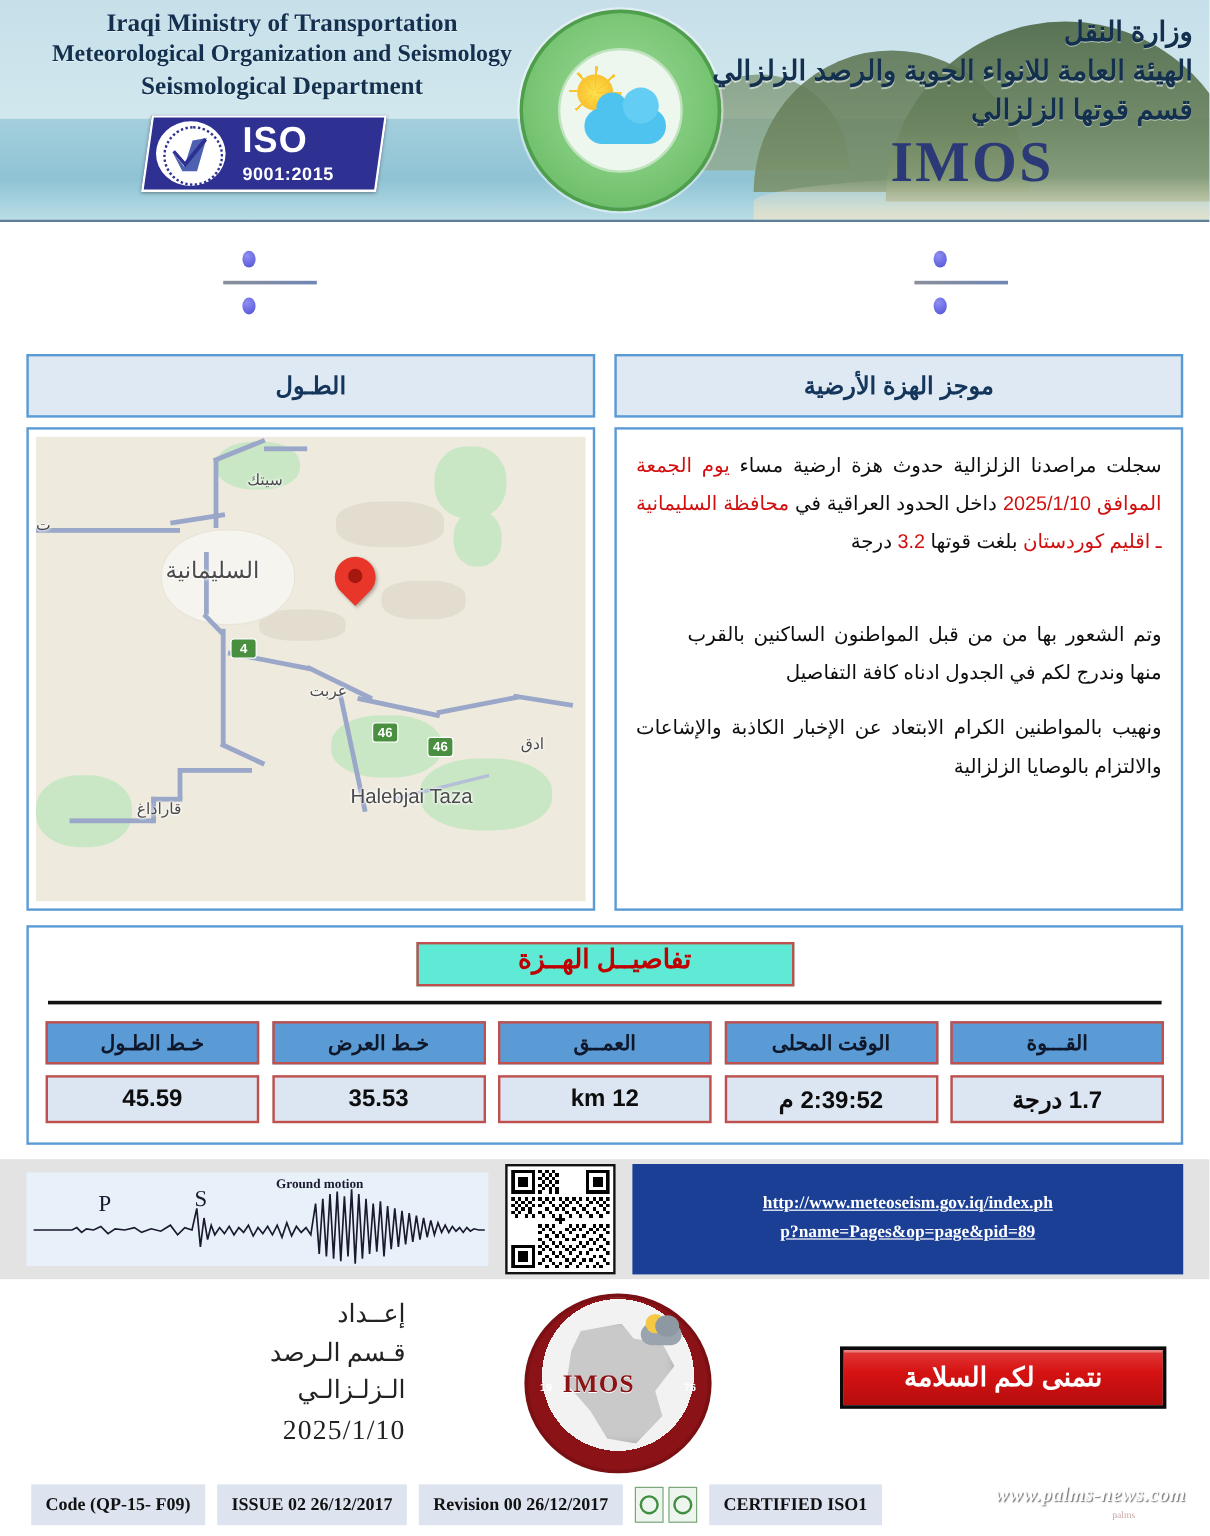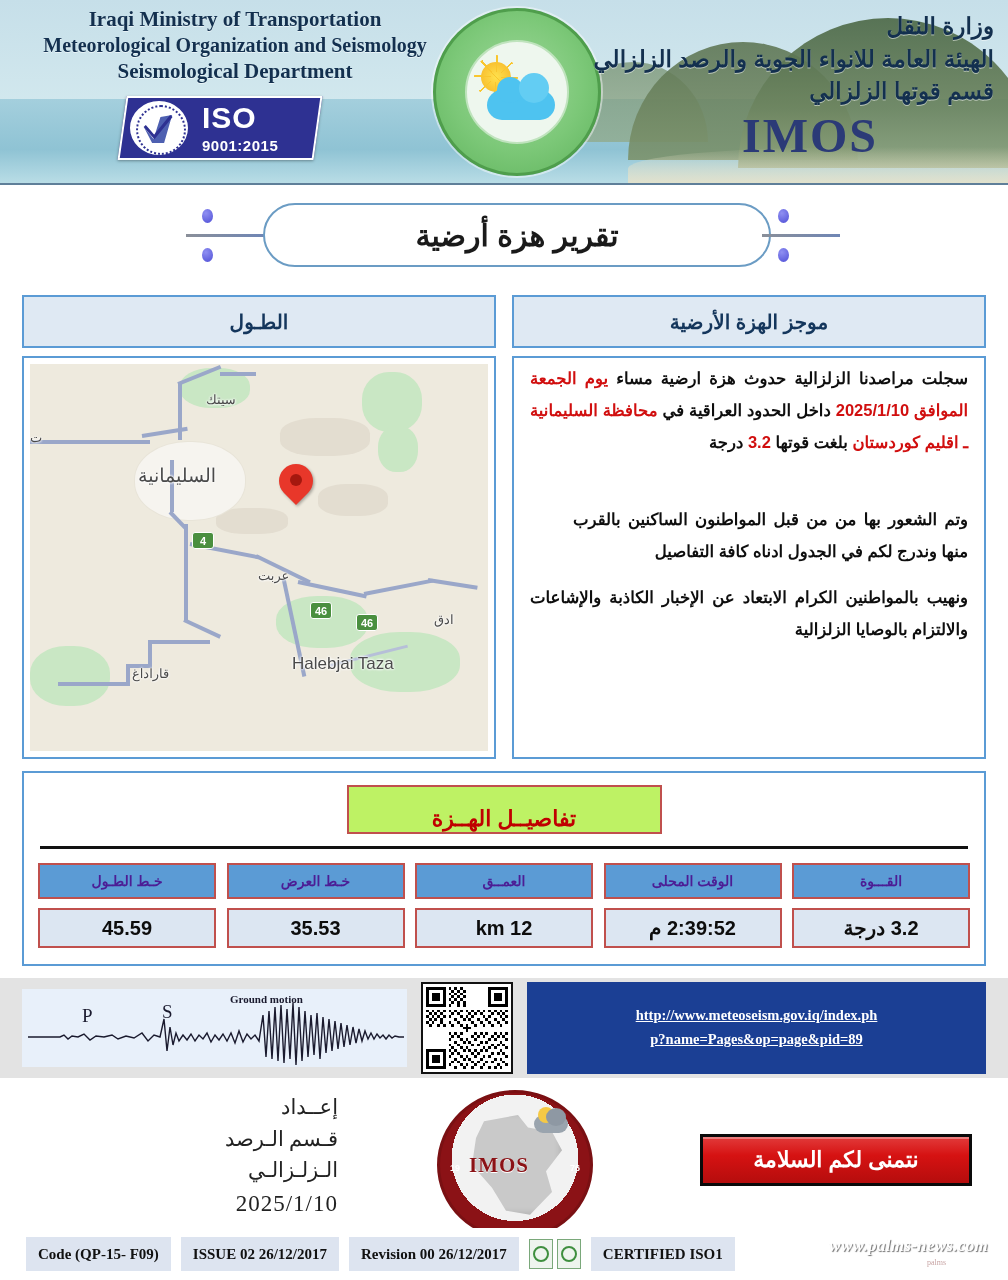--- a/index.html
+++ b/index.html
@@ -200,51 +200,51 @@
     transform: rotate(-45deg); position:absolute; top:0; left:0;
     box-shadow: 0 2px 3px rgba(0,0,0,.3);
   }
   .pin-dot {
     position:absolute; left:11px; top:10px; width:12px; height:12px;
     border-radius:50%; background:#a5180f;
   }
 
   
   .summary {
-    direction: rtl; padding:4px 16px 10px 16px; text-align:justify;
-    font-size:16.5px; line-height:1.95; font-weight:700; color:#0e0e0e;
+    direction: rtl; padding:14px 16px 10px 16px; text-align:justify;
+    font-size:16.5px; line-height:1.95; font-weight:400; color:#0e0e0e;
   }
   .summary .red { color:#d10f0f; }
   .summary p { margin-bottom: 0; }
   .summary .gap { height:44px; }
   .summary .p2 { margin-bottom:14px;margin-left:43px; }
 
   
   .details {
     margin:12px 22px 0 22px; border:2px solid #5b9bd5; background:#fff;
     padding:12px 14px 16px 14px;
   }
   .details-title {
-    width:315px; margin:0 auto; height:49px; border:2px solid #c0504d;
-    display:flex; align-items:flex-end; justify-content:center; background:#bef264;
+    width:315px; margin:0 auto; height:37px; border:2px solid #c0504d;
+    display:flex; align-items:flex-start; justify-content:center; background:#5eead4;
   }
   .details-title span {
     color:#c00000; font-size:22px; font-weight:700; direction:rtl; letter-spacing:1px;
   }
   .hr-black { height:3px; background:#111; margin:12px 2px 14px 2px; }
   .grid-row {
     display:flex; flex-direction: row-reverse; justify-content:space-between; gap:10px;
   }
   .cell { width:178px; }
   .cell-head {
     height:36px; background:#5b9bd5; border:2px solid #c0504d;
     display:flex; align-items:center; justify-content:center;
   }
   .cell-head span {
-    font-size:14px; font-weight:700; color:#4c1d95; direction:rtl; letter-spacing:.5px;
+    font-size:17px; font-weight:700; color:#0f172a; direction:rtl; letter-spacing:.5px;
   }
   .cell-val {
     margin-top:9px; height:40px; background:#dce6f2; border:2px solid #c0504d;
     display:flex; align-items:center; justify-content:center;
   }
   .cell-val span {
     font-size:20px; font-weight:700; color:#0d0d0d; direction:rtl;
   }
 
   
@@ -401,23 +401,20 @@
       <div>قسم قوتها الزلزالي</div>
     </div>
     <div class="imos-word">IMOS</div>
   </div>
 
   <div class="title-zone">
     <div class="deco left">
       <div class="line"></div>
       <div class="dot d1"></div>
       <div class="dot d2"></div>
-    </div>
-    <div class="title-pill">
-      <span>تقرير هزة أرضية</span>
     </div>
     <div class="deco right">
       <div class="line"></div>
       <div class="dot d1"></div>
       <div class="dot d2"></div>
     </div>
   </div>
 
   <div class="panels">
 
@@ -462,21 +459,21 @@
           <div class="road road-thin" style="left:300px;top:300px;width:80px;height:3px;transform:rotate(-14deg);"></div>
 
           <div class="shield" style="left:162px;top:168px;">4</div>
           <div class="shield" style="left:280px;top:238px;">46</div>
           <div class="shield" style="left:326px;top:250px;">46</div>
 
           <div class="map-label" style="left:176px;top:28px;font-size:13px;">سيتك</div>
           <div class="map-label" style="left:108px;top:100px;font-size:19px;">السليمانية</div>
           <div class="map-label" style="left:228px;top:204px;font-size:13px;">عربت</div>
           <div class="map-label" style="left:262px;top:290px;font-size:17px;direction:ltr;">Halebjai Taza</div>
-          <div class="map-label" style="left:102px;top:302px;font-size:13px;">قاراداغ</div>
+          <div class="map-label" style="left:84px;top:302px;font-size:13px;">قاراداغ</div>
           <div class="map-label" style="left:404px;top:248px;font-size:13px;">ادق</div>
           <div class="map-label" style="left:0px;top:66px;font-size:13px;">ت</div>
 
           <div class="pin">
             <div class="pin-body"></div>
             <div class="pin-dot"></div>
           </div>
         </div>
       </div>
     </div>
@@ -501,21 +498,21 @@
       <span>تفاصيــل الهــزة</span>
     </div>
     <div class="hr-black"></div>
     <div class="grid-row">
 
       <div class="cell">
         <div class="cell-head">
           <span>القـــوة</span>
         </div>
         <div class="cell-val">
-          <span>3.2 درجة</span>
+          <span>1.7 درجة</span>
         </div>
       </div>
 
       <div class="cell">
         <div class="cell-head">
           <span>الوقت المحلى</span>
         </div>
         <div class="cell-val">
           <span>2:39:52 م</span>
         </div>

